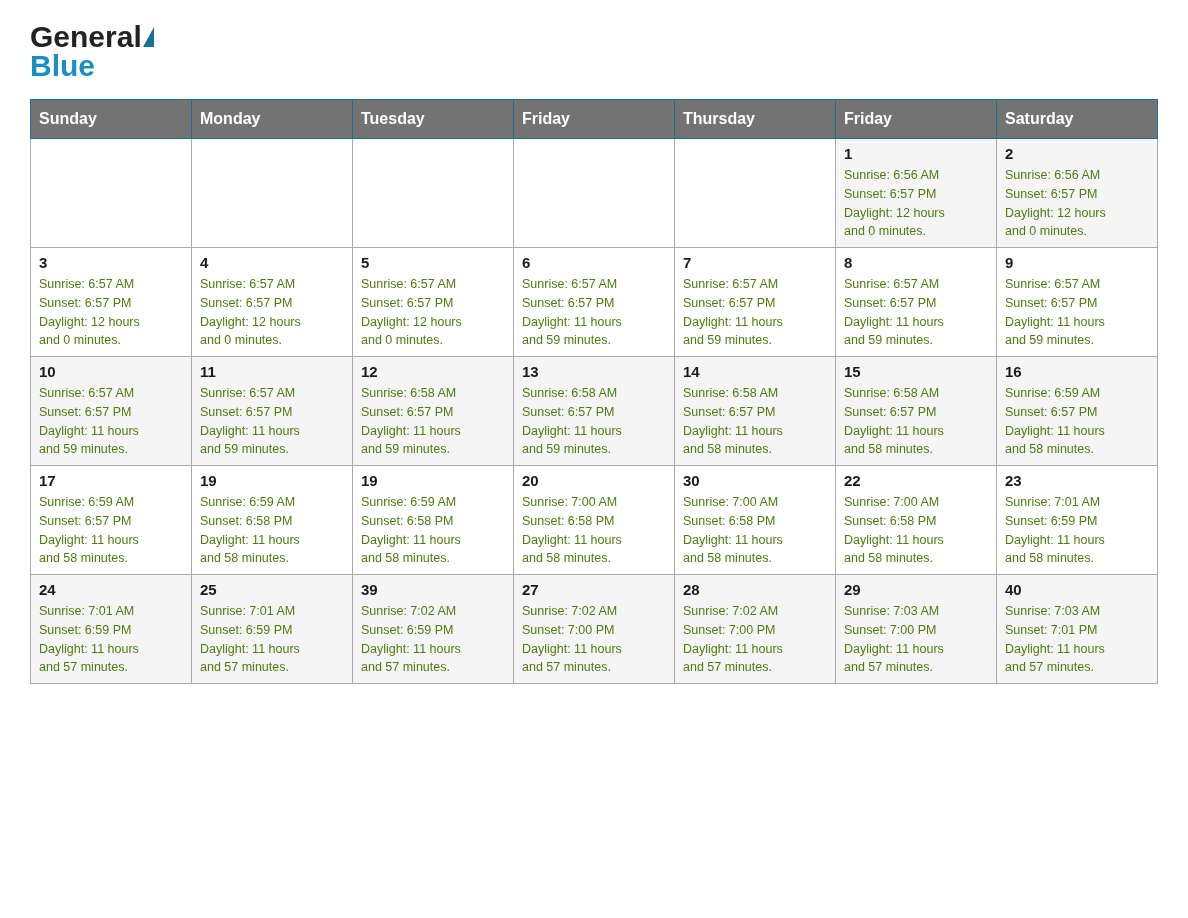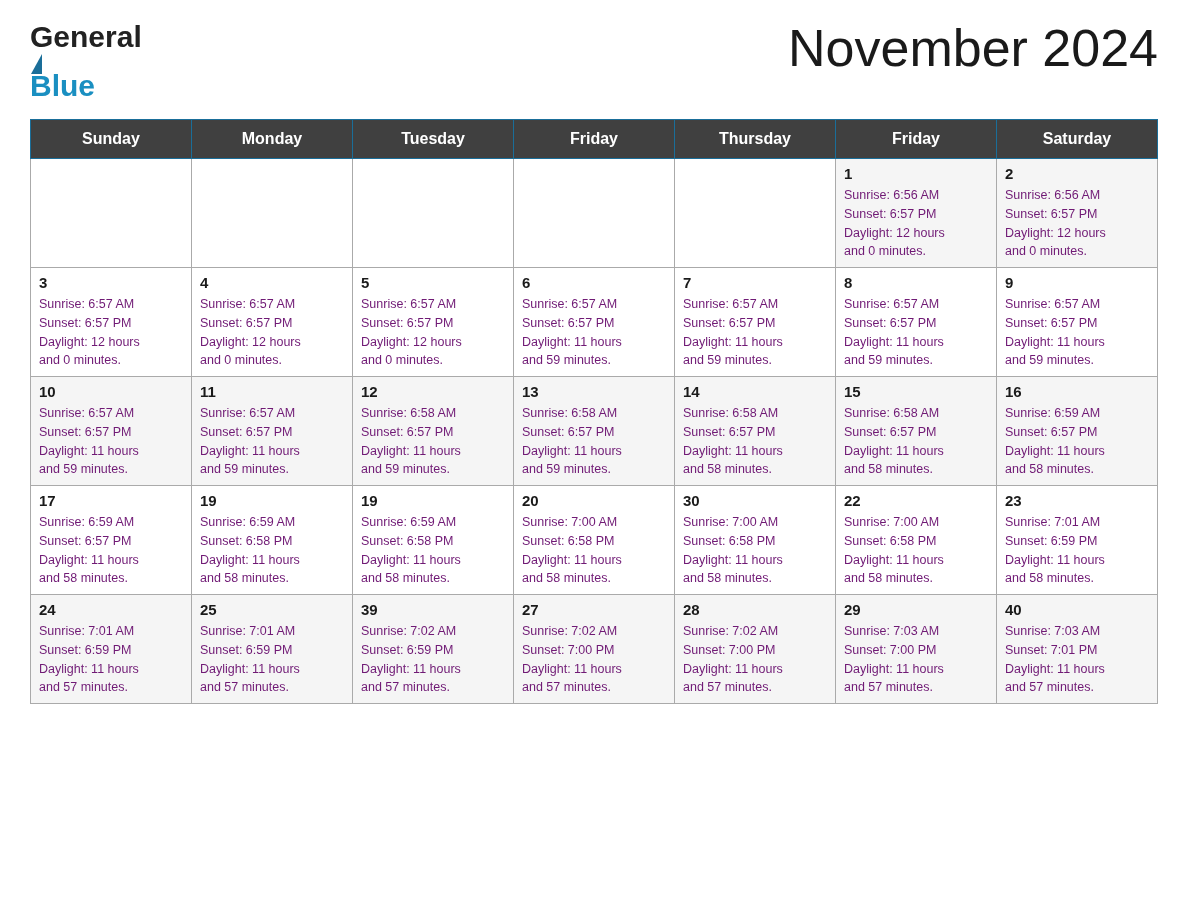--- a/index.html
+++ b/index.html
@@ -29,26 +29,26 @@
       font-size: 22px;
       color: #333;
       margin-top: 4px;
     }
     .calendar {
       width: 100%;
       border-collapse: collapse;
       border: 1px solid #999;
     }
     .calendar thead tr th {
-      background-color: #404040;
+      background-color: #737373;
       color: #fff;
       font-size: 16px;
       font-weight: bold;
       padding: 10px 8px;
-      text-align: center;
+      text-align: left;
       border: 1px solid #1a6e99;
     }
     .calendar tbody tr td {
       vertical-align: top;
       padding: 6px 8px;
       border: 1px solid #aaa;
       width: 14.28%;
       min-height: 100px;
       font-size: 13px;
       color: #222;
@@ -62,35 +62,34 @@
     }
     .day-number {
       font-size: 15px;
       font-weight: bold;
       color: #1a1a1a;
       display: block;
       margin-bottom: 4px;
     }
     .day-info {
       font-size: 12.5px;
-      color: #701a75;
+      color: #4d7c0f;
       line-height: 1.5;
     }
     .empty-cell {
       background: #fff !important;
     }
     .logo-wrapper {
       display: flex;
       flex-direction: column;
       align-items: flex-start;
     }
     .logo-line1 {
       display: flex;
-      align-items: flex-start;
-      flex-direction: column;
+      align-items: center;
     }
     .logo-text-general {
       font-size: 30px;
       font-weight: bold;
       color: #222;
     }
     .logo-triangle {
       display: inline-block;
       width: 0;
       height: 0;
@@ -113,21 +112,20 @@
 
 <div class="header">
   <div class="logo-wrapper">
     <div class="logo-line1">
       <span class="logo-text-general">General</span>
       <span class="logo-triangle"></span>
     </div>
     <span class="logo-text-blue">Blue</span>
   </div>
   <div class="title-block">
-    <div class="month-title">November 2024</div>
   </div>
 </div>
 
 <table class="calendar">
   <thead>
     <tr>
     <th>Sunday</th>
         <th>Monday</th>
         <th>Tuesday</th>
         <th>Friday</th>

